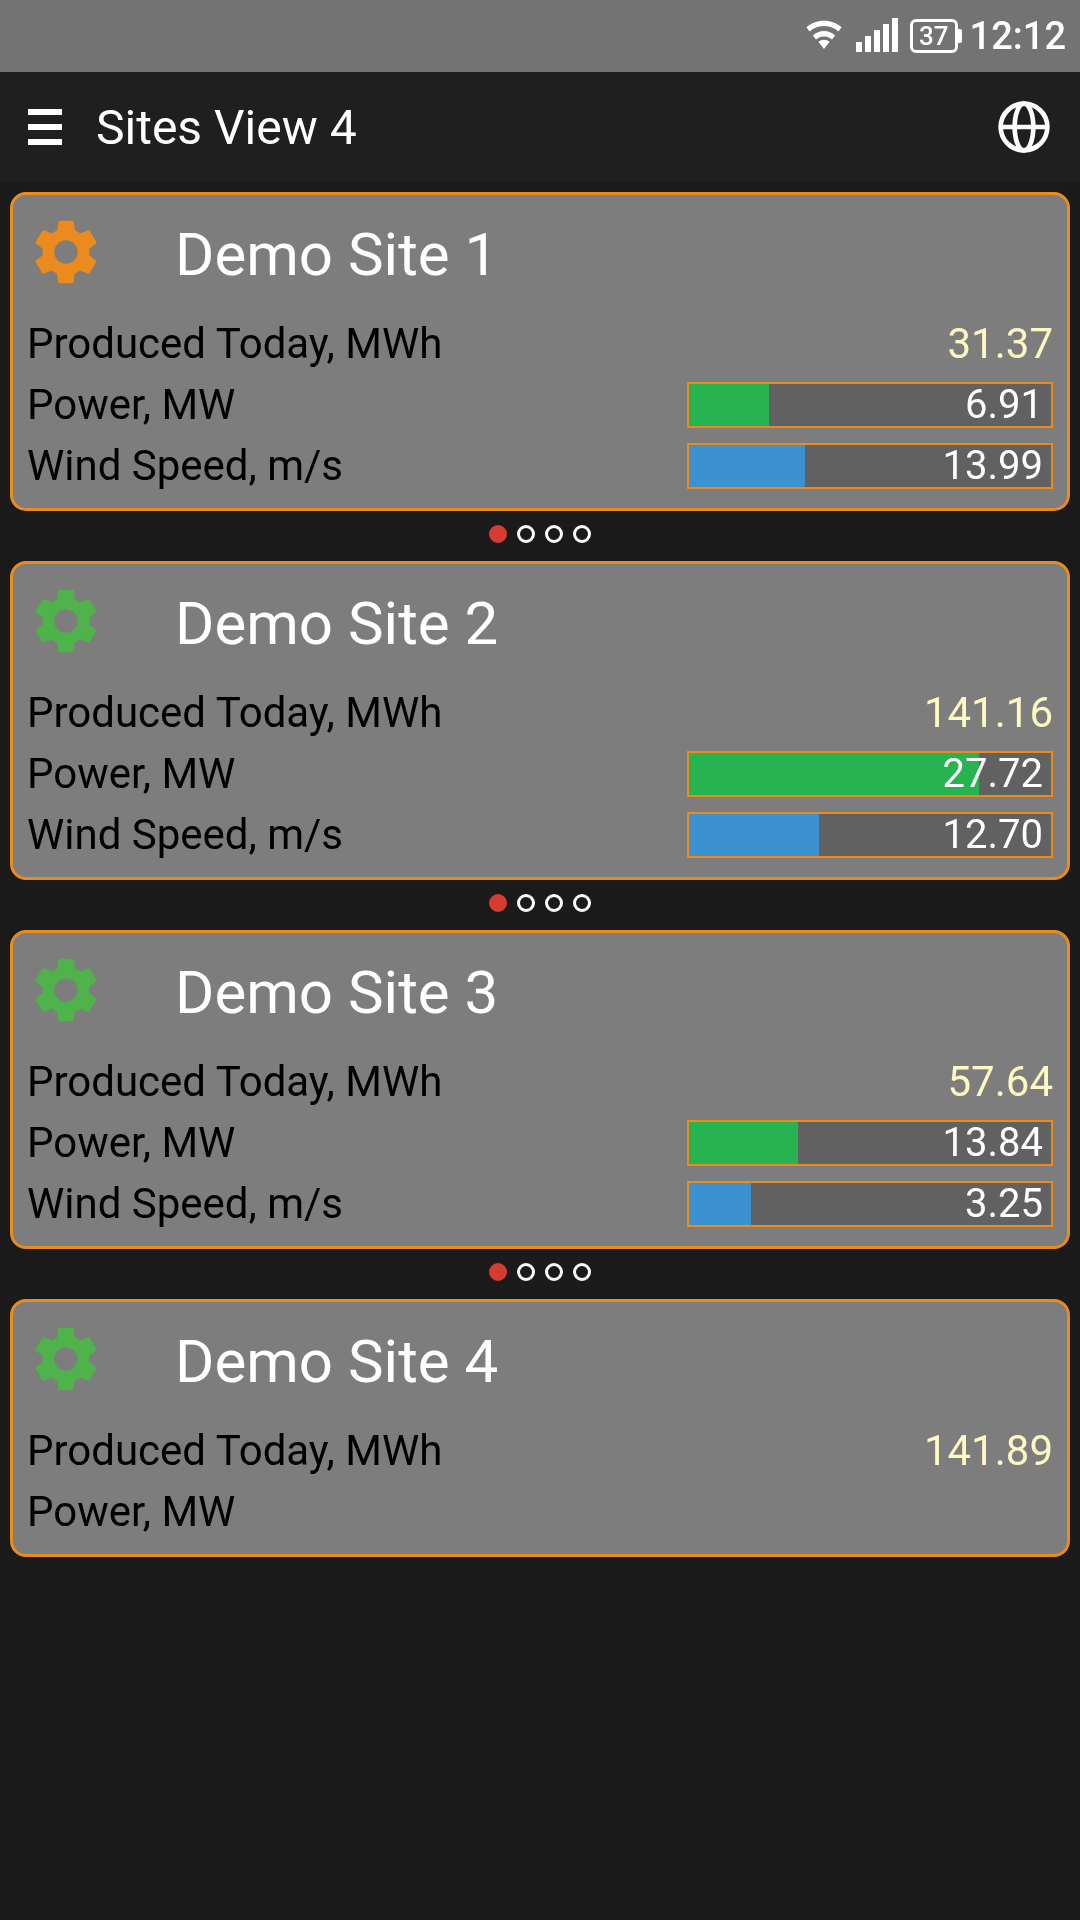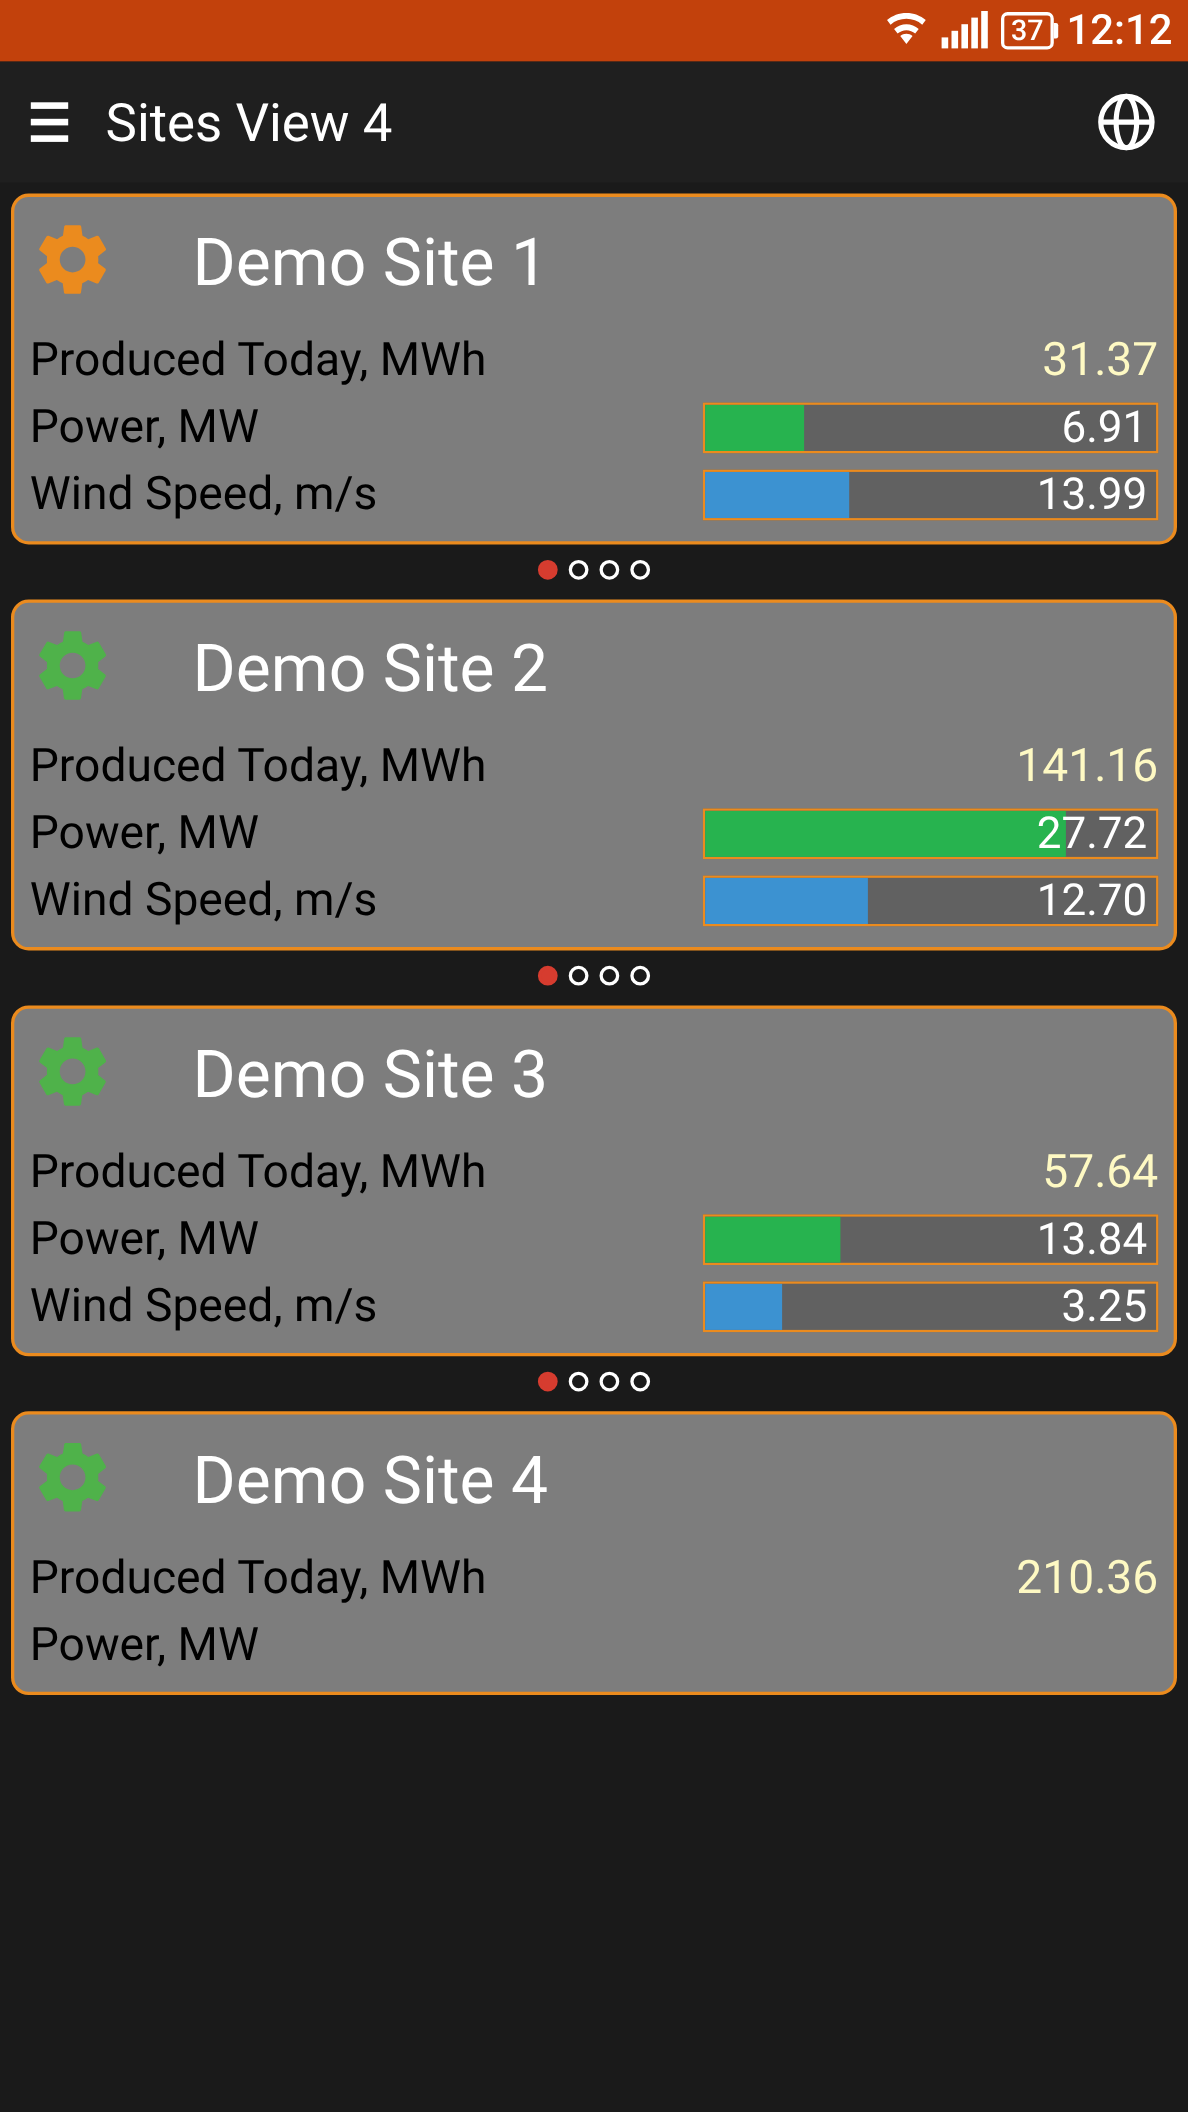--- a/index.html
+++ b/index.html
@@ -5,22 +5,22 @@
   * { box-sizing: border-box; margin: 0; padding: 0; }
   html, body {
     width: 1080px;
     height: 1920px;
     background: #1a1a1a;
     font-family: -apple-system, "Segoe UI", Roboto, sans-serif;
     color: #fff;
     overflow: hidden;
   }
   .status-bar {
-    height: 56px;
-    background: #c2410c;
+    height: 72px;
+    background: #737373;
     display: flex;
     justify-content: flex-end;
     align-items: center;
     padding: 0 14px;
     gap: 12px;
     font-size: 38px;
     font-weight: 500;
   }
   .status-bar .battery-box {
     border: 3px solid #fff;
@@ -97,21 +97,21 @@
   .metric-label {
     font-size: 42px;
     color: #000;
   }
   .metric-value {
     font-size: 42px;
     color: #fef9c3;
     text-align: right;
   }
   .bar-cell {
-    width: 414px;
+    width: 366px;
     position: relative;
   }
   .bar-outer {
     border: 2px solid #eb8b1e;
     background: #616161;
     height: 46px;
     position: relative;
     overflow: hidden;
   }
   .bar-fill {
@@ -312,20 +312,20 @@
     </div>
     <div class="site-card">
     <div class="site-header">
       <span class="gear-icon"><svg width="78" height="78" viewBox="0 0 24 24">
             <path fill="#4fb24a" d="M19.14 12.94c.04-.31.06-.63.06-.94s-.02-.63-.06-.94l2.03-1.58c.18-.14.23-.4.12-.61l-1.92-3.32c-.12-.21-.37-.29-.59-.21l-2.39.96c-.5-.38-1.03-.7-1.62-.94l-.36-2.54c-.03-.23-.23-.4-.46-.4h-3.84c-.23 0-.43.17-.46.4l-.36 2.54c-.59.24-1.12.56-1.62.94l-2.39-.96c-.22-.08-.47 0-.59.21L2.71 8.87c-.11.21-.06.47.12.61l2.03 1.58c-.04.31-.06.63-.06.94s.02.63.06.94l-2.03 1.58c-.18.14-.23.4-.12.61l1.92 3.32c.12.21.37.29.59.21l2.39-.96c.5.38 1.03.7 1.62.94l.36 2.54c.03.23.23.4.46.4h3.84c.23 0 .43-.17.46-.4l.36-2.54c.59-.24 1.12-.56 1.62-.94l2.39.96c.22.08.47 0 .59-.21l1.92-3.32c.11-.21.06-.47-.12-.61l-2.03-1.58zM12 15.6c-1.98 0-3.6-1.62-3.6-3.6s1.62-3.6 3.6-3.6 3.6 1.62 3.6 3.6-1.62 3.6-3.6 3.6z"></path>
           </svg></span>
       <span class="site-name">Demo Site 4</span>
     </div>
     <div class="metric-row">
       <span class="metric-label">Produced Today, MWh</span>
-      <span class="metric-value">210.36</span>
+      <span class="metric-value">141.89</span>
     </div>
     <div class="metric-row">
       <span class="metric-label">Power, MW</span>
     </div>
 
   </div>
   </div>
 
 </body></html>

